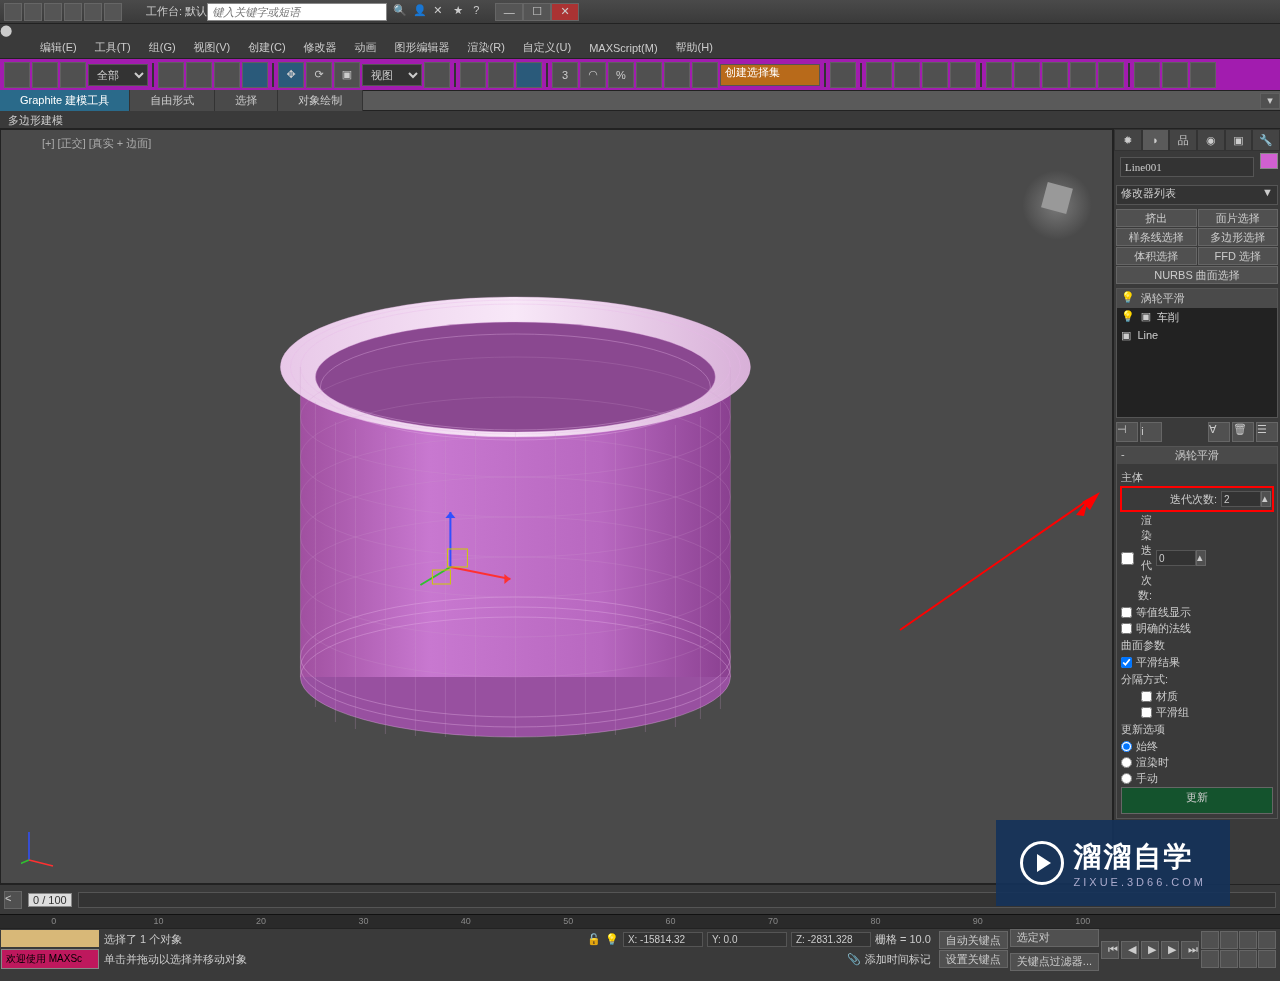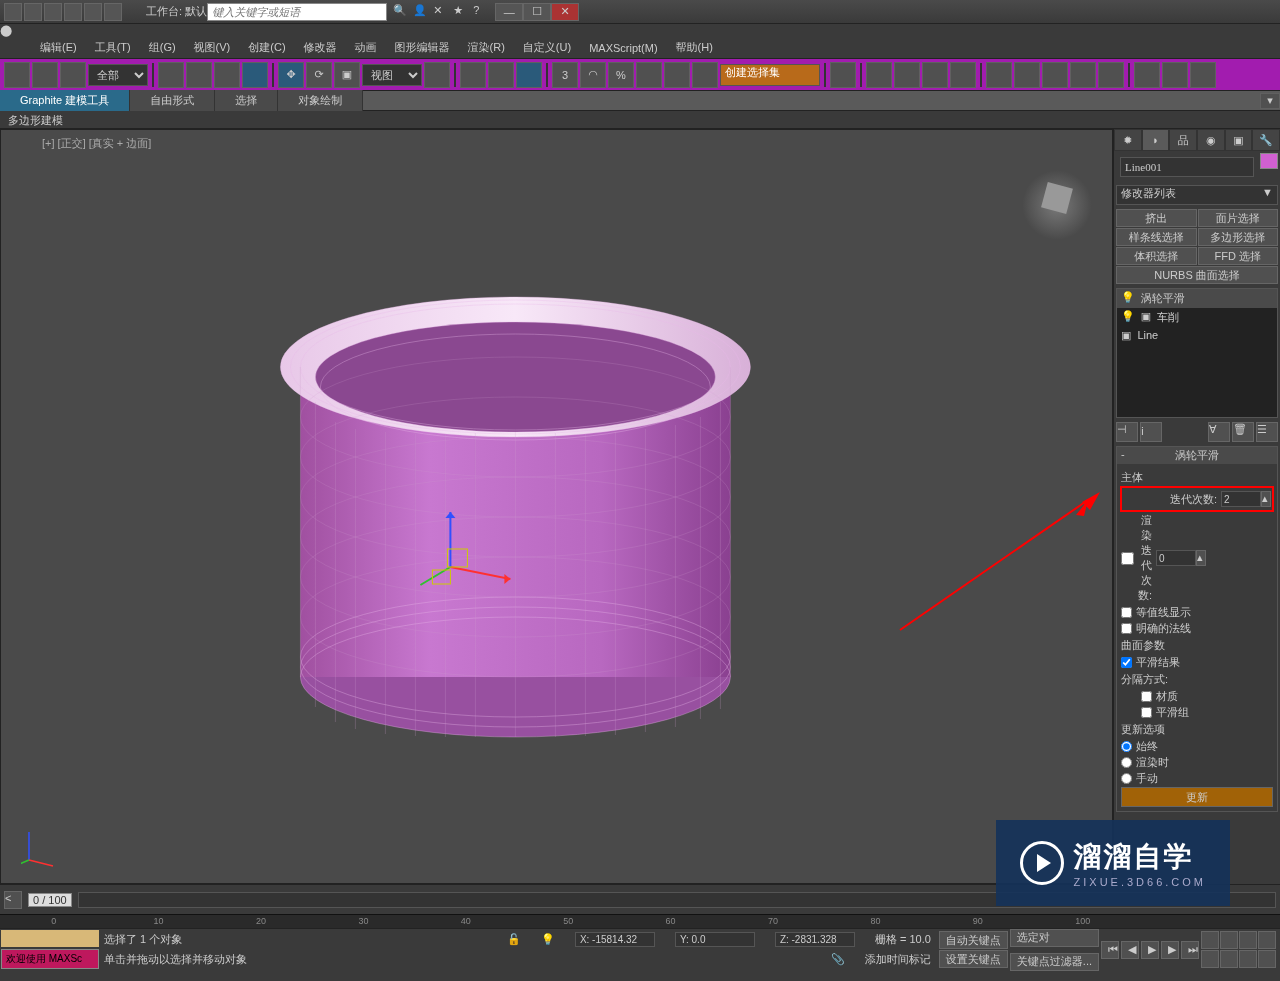--- a/index.html
+++ b/index.html
@@ -71,32 +71,32 @@
 .param-label { flex: 1; text-align: right; }
 .spinner { display: flex; height: 16px; }
 .spinner input { width: 40px; background: #333; border: 1px solid #555; color: #ccc; padding: 0 2px; font-size: 10px; }
 .spinner .spin { width: 10px; background: #505050; border: 1px solid #666; }
 .highlight-box { border: 2px solid #ff0000; padding: 1px; margin: -1px; }
 .chk { display: flex; align-items: center; gap: 4px; margin: 1px 0; }
 .chk input { width: 11px; height: 11px; }
 .radio { display: flex; align-items: center; gap: 4px; margin: 1px 0; }
 .radio input { width: 11px; height: 11px; }
 .section-label { margin: 2px 0; }
-.wide-btn { width: 100%; height: 20px; background: #a16207; border: 1px solid #666; text-align: center; line-height: 18px; }
+.wide-btn { width: 100%; height: 27px; background: #14532d; border: 1px solid #666; text-align: center; line-height: 18px; }
 
 
 .timeline { height: 30px; background: #3a3a3a; border-top: 1px solid #222; display: flex; align-items: center; padding: 0 4px; gap: 6px; }
 .tl-frame { background: #ddd; color: #333; padding: 0 4px; border: 1px solid #888; }
 .tl-track { flex: 1; height: 16px; background: #333; border: 1px solid #555; position: relative; }
 
 .statusbar { height: 42px; background: #3a3a3a; border-top: 1px solid #222; display: flex; }
 .sb-left { width: 100px; display: flex; flex-direction: column; }
 .sb-msg { background: #be185d; color: #000; padding: 2px 4px; border: 1px solid #888; margin: 1px; font-size: 10px; }
 .sb-center { flex: 1; display: flex; flex-direction: column; }
-.sb-row { display: flex; align-items: center; gap: 20px; padding: 1px 4px; height: 20px; }
+.sb-row { display: flex; align-items: center; gap: 4px; padding: 1px 4px; height: 20px; }
 .coord { background: #333; border: 1px solid #555; padding: 1px 4px; min-width: 80px; font-size: 10px; }
 .sb-right { display: flex; align-items: center; gap: 2px; padding: 0 4px; }
 .sbbtn { height: 18px; background: #505050; border: 1px solid #666; padding: 0 6px; display: flex; align-items: center; }
 
 .tickbar { height: 14px; background: #2a2a2a; border-top: 1px solid #111; position: relative; }
 .tickbar span { position: absolute; color: #888; font-size: 9px; top: 1px; }
 
 
 .watermark {
   position: absolute; right: 50px; bottom: 75px; z-index: 50;

